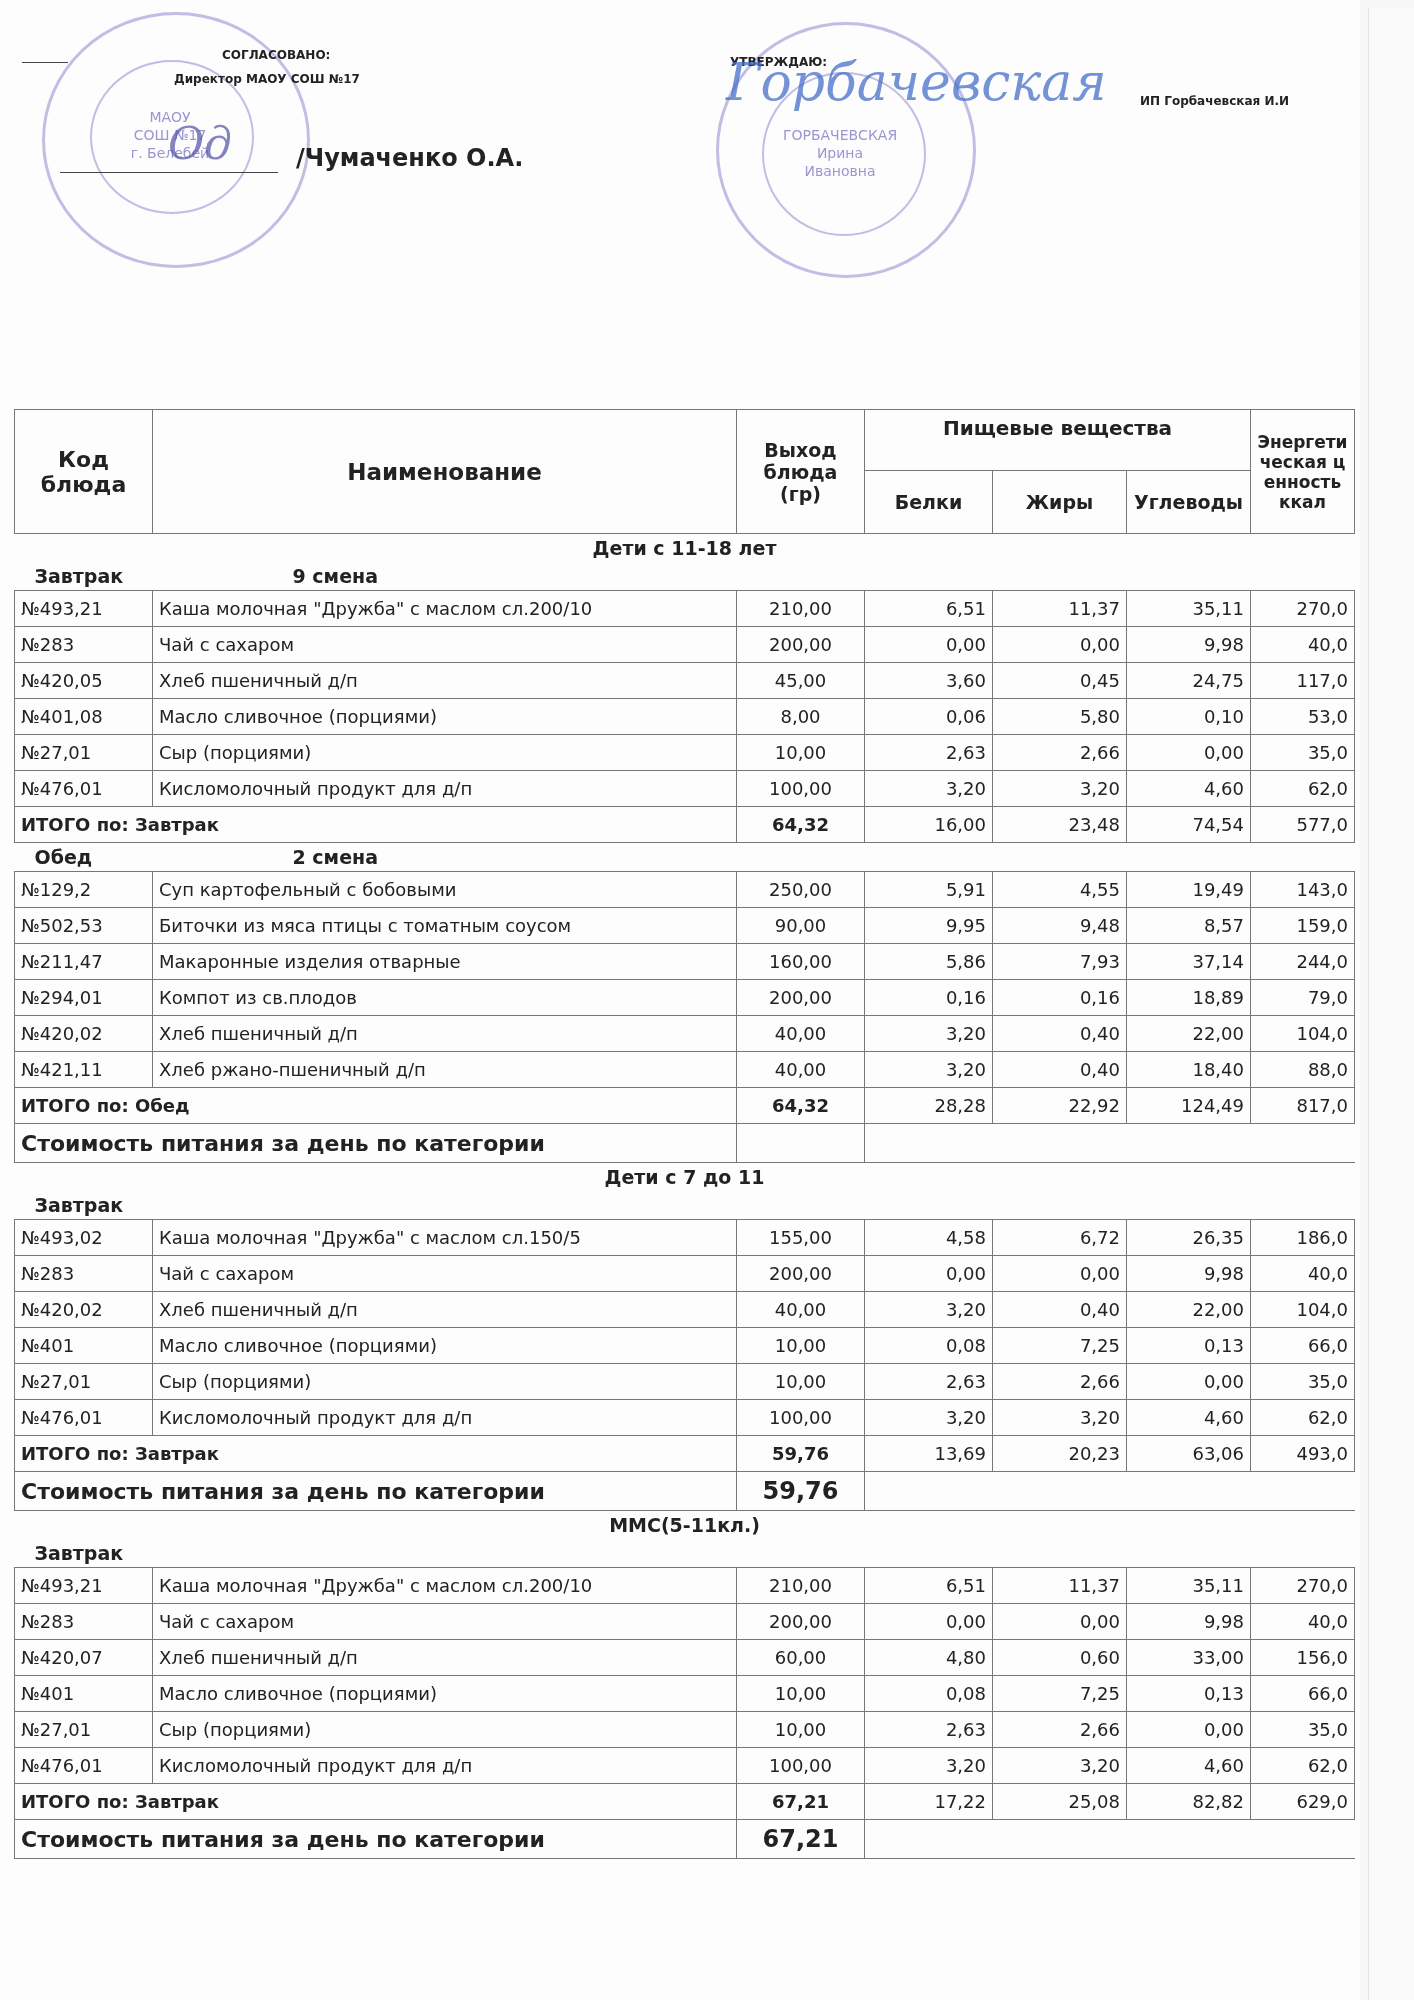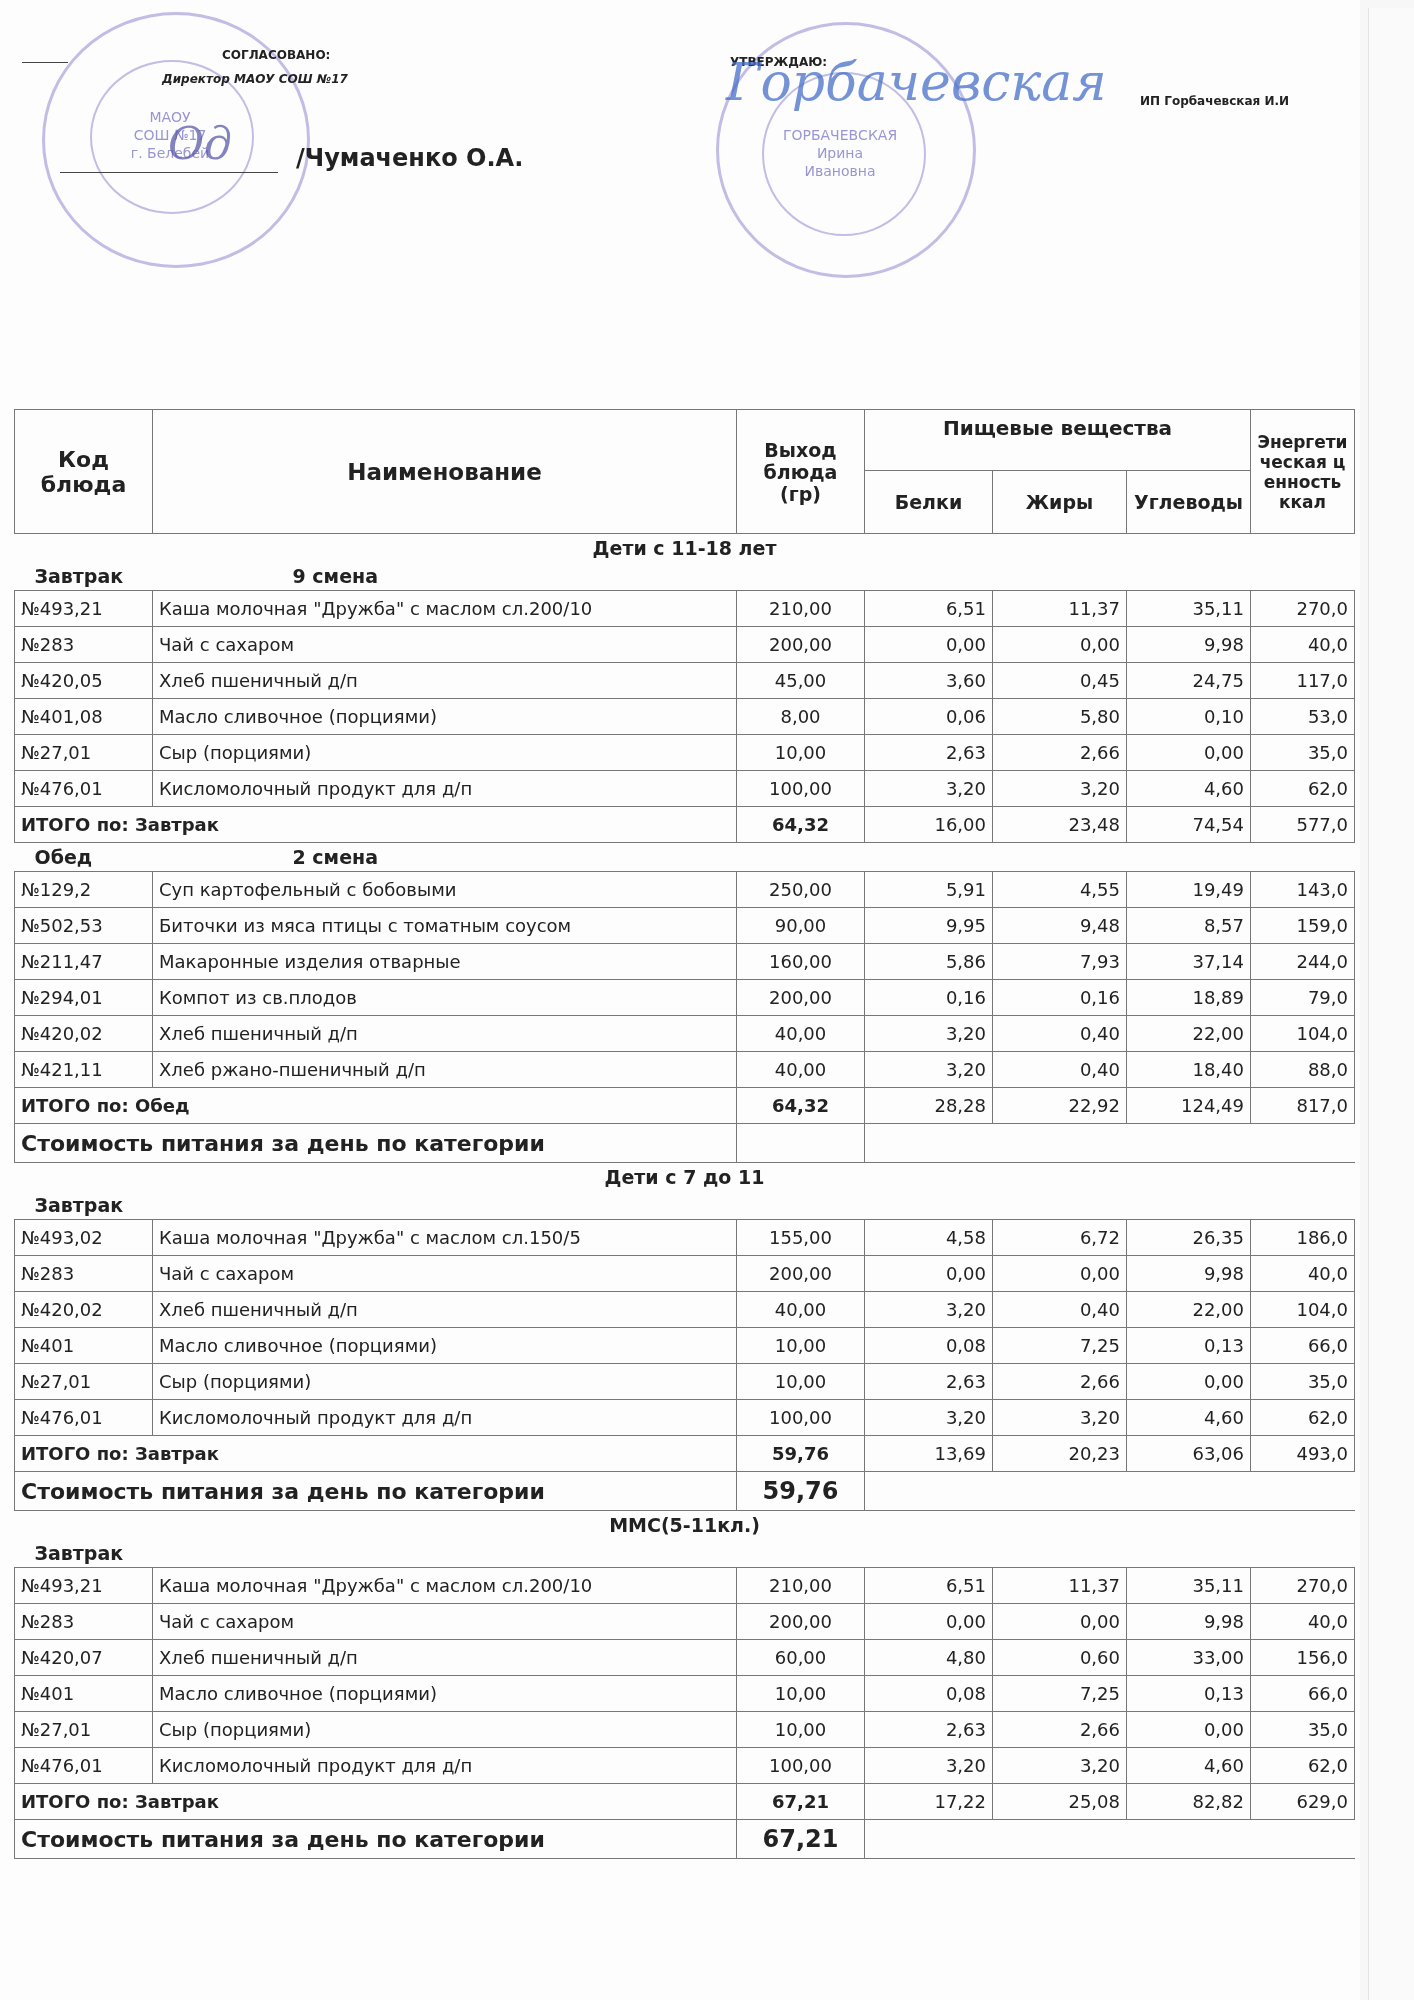--- a/index.html
+++ b/index.html
@@ -41,21 +41,21 @@
   <div class="stamp" style="left:42px;top:12px;width:262px;height:250px;"></div>
   <div class="stamp inner" style="left:90px;top:60px;width:160px;height:150px;"></div>
   <div class="stamp-text" style="left:115px;top:108px;width:110px;">
     <div>МАОУ</div>
     <div>СОШ №17</div>
     <div>г. Белебей</div>
   </div>
   <div class="sig-line" style="left:22px;top:62px;width:46px;"></div>
 
   <div class="hdr" style="left:222px;top:48px;">СОГЛАСОВАНО:</div>
-  <div class="hdr" style="left:162px;top:72px;font-style:italic;">Директор МАОУ СОШ №17</div>
+  <div class="hdr" style="left:174px;top:72px;">Директор МАОУ СОШ №17</div>
   <div class="signature" style="left:168px;top:118px;font-size:44px;color:rgba(90,90,170,0.75);">Од</div>
   <div class="sig-line" style="left:60px;top:172px;width:218px;"></div>
   <div class="hdr" style="left:296px;top:144px;font-size:24px;">/Чумаченко О.А.</div>
 
   <div class="stamp" style="left:716px;top:22px;width:254px;height:250px;"></div>
   <div class="stamp inner" style="left:762px;top:72px;width:160px;height:160px;"></div>
   <div class="stamp-text" style="left:760px;top:126px;width:160px;">
     <div>ГОРБАЧЕВСКАЯ</div>
     <div>Ирина</div>
     <div>Ивановна</div>

